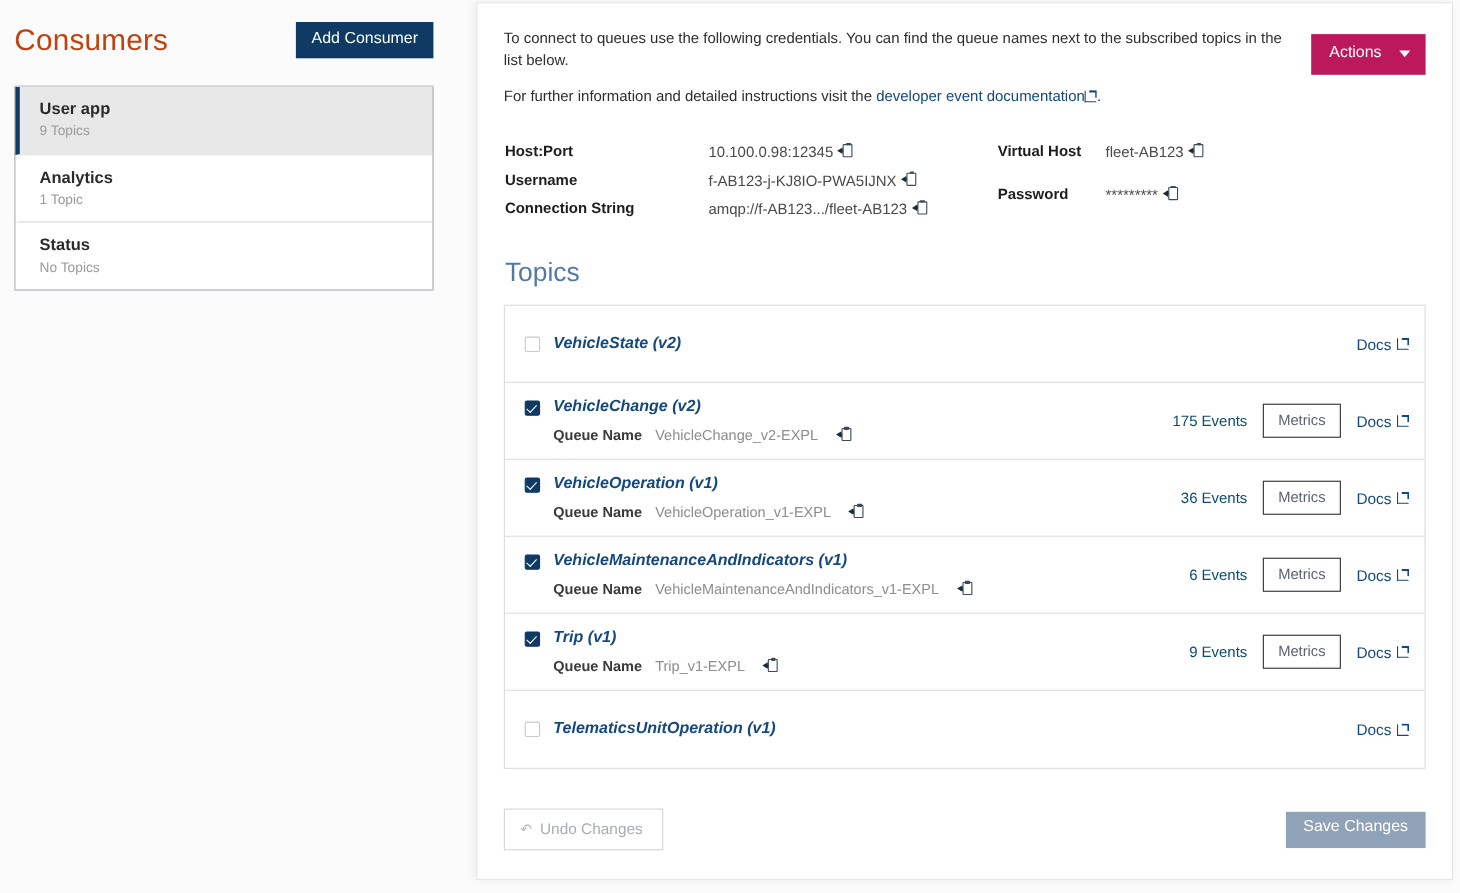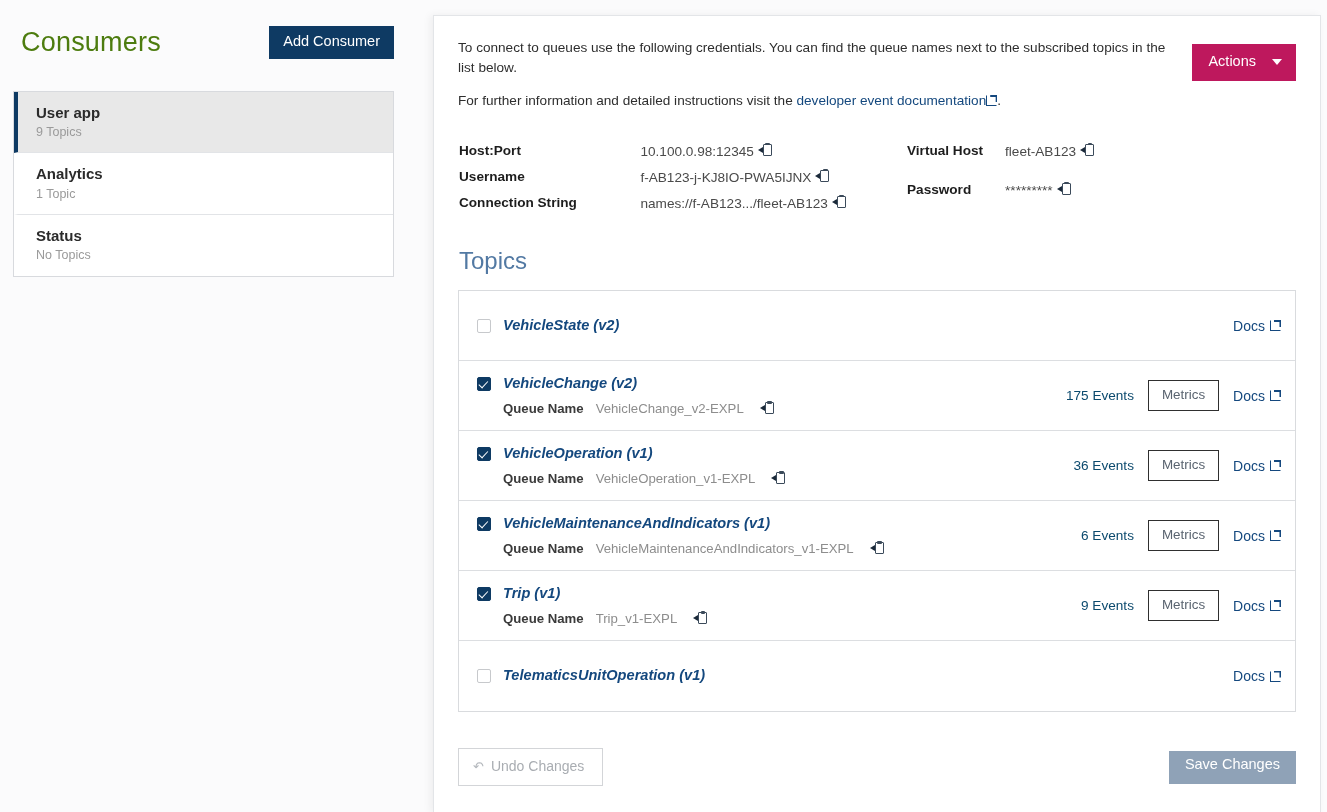--- a/index.html
+++ b/index.html
@@ -15,22 +15,22 @@
   
   .left-col {
     position: absolute; left: 0; top: 0; width: 420px; height: 812px;
     background: #fbfbfc;
   }
   .left-head {
     display: flex; align-items: center; justify-content: space-between;
     padding: 20px 26px 0 13px;
   }
   .page-title {
-    font-size: 27px; font-weight: 400; color: #4d7c0f; letter-spacing: .2px;
-    line-height: 1.1; margin: 8px;
+    font-size: 27px; font-weight: 400; color: #c2410c; letter-spacing: .2px;
+    line-height: 1.1; margin: 0;
   }
   .btn-add {
     background: #0e3a63; color: #ffffff; border: none;
     font-size: 14.5px; font-family: "Liberation Sans", sans-serif;
     padding: 8px 14px 9px; cursor: pointer; white-space: nowrap;
     line-height: 1.1;
   }
 
   .consumer-list {
     margin: 25px 26px 0 13px;
@@ -50,21 +50,21 @@
   }
   .consumer-name {
     font-size: 15px; color: #2b2b2b; font-weight: 600; line-height: 1.35;
   }
   .consumer-sub {
     font-size: 12.5px; color: #9a9a9a; line-height: 1.4; margin-top: 1px;
   }
 
   
   .panel {
-    position: absolute; left: 433px; top: 15px;
+    position: absolute; left: 433px; top: 2px;
     width: 888px; height: 798px;
     background: #ffffff;
     border: 1px solid #e3e5e8;
     box-shadow: -3px 0 8px rgba(0,0,0,0.055);
     overflow: hidden;
   }
   .panel-inner { padding: 22px 24px 0 24px; position: relative; height: 100%; }
 
   .intro-row { display: flex; align-items: flex-start; }
   .intro-text { flex: 1; padding-right: 16px; }
@@ -276,21 +276,21 @@
           <div class="cred-row">
             <div class="cred-label">Host:Port</div>
             <div class="cred-value"><span class="txt">10.100.0.98:12345</span><span class="copy-icon"><span class="arrow"></span><span class="clip"></span></span></div>
           </div>
           <div class="cred-row">
             <div class="cred-label">Username</div>
             <div class="cred-value"><span class="txt">f-AB123-j-KJ8IO-PWA5IJNX</span><span class="copy-icon"><span class="arrow"></span><span class="clip"></span></span></div>
           </div>
           <div class="cred-row">
             <div class="cred-label">Connection String</div>
-            <div class="cred-value"><span class="txt">names://f-AB123.../fleet-AB123</span><span class="copy-icon"><span class="arrow"></span><span class="clip"></span></span></div>
+            <div class="cred-value"><span class="txt">amqp://f-AB123.../fleet-AB123</span><span class="copy-icon"><span class="arrow"></span><span class="clip"></span></span></div>
           </div>
         </div>
         <div class="creds-col">
           <div class="cred-row">
             <div class="cred-label">Virtual Host</div>
             <div class="cred-value"><span class="txt">fleet-AB123</span><span class="copy-icon"><span class="arrow"></span><span class="clip"></span></span></div>
           </div>
           <div class="cred-row">
             <div class="cred-label">Password</div>
             <div class="cred-value"><span class="txt">*********</span><span class="copy-icon"><span class="arrow"></span><span class="clip"></span></span></div>

